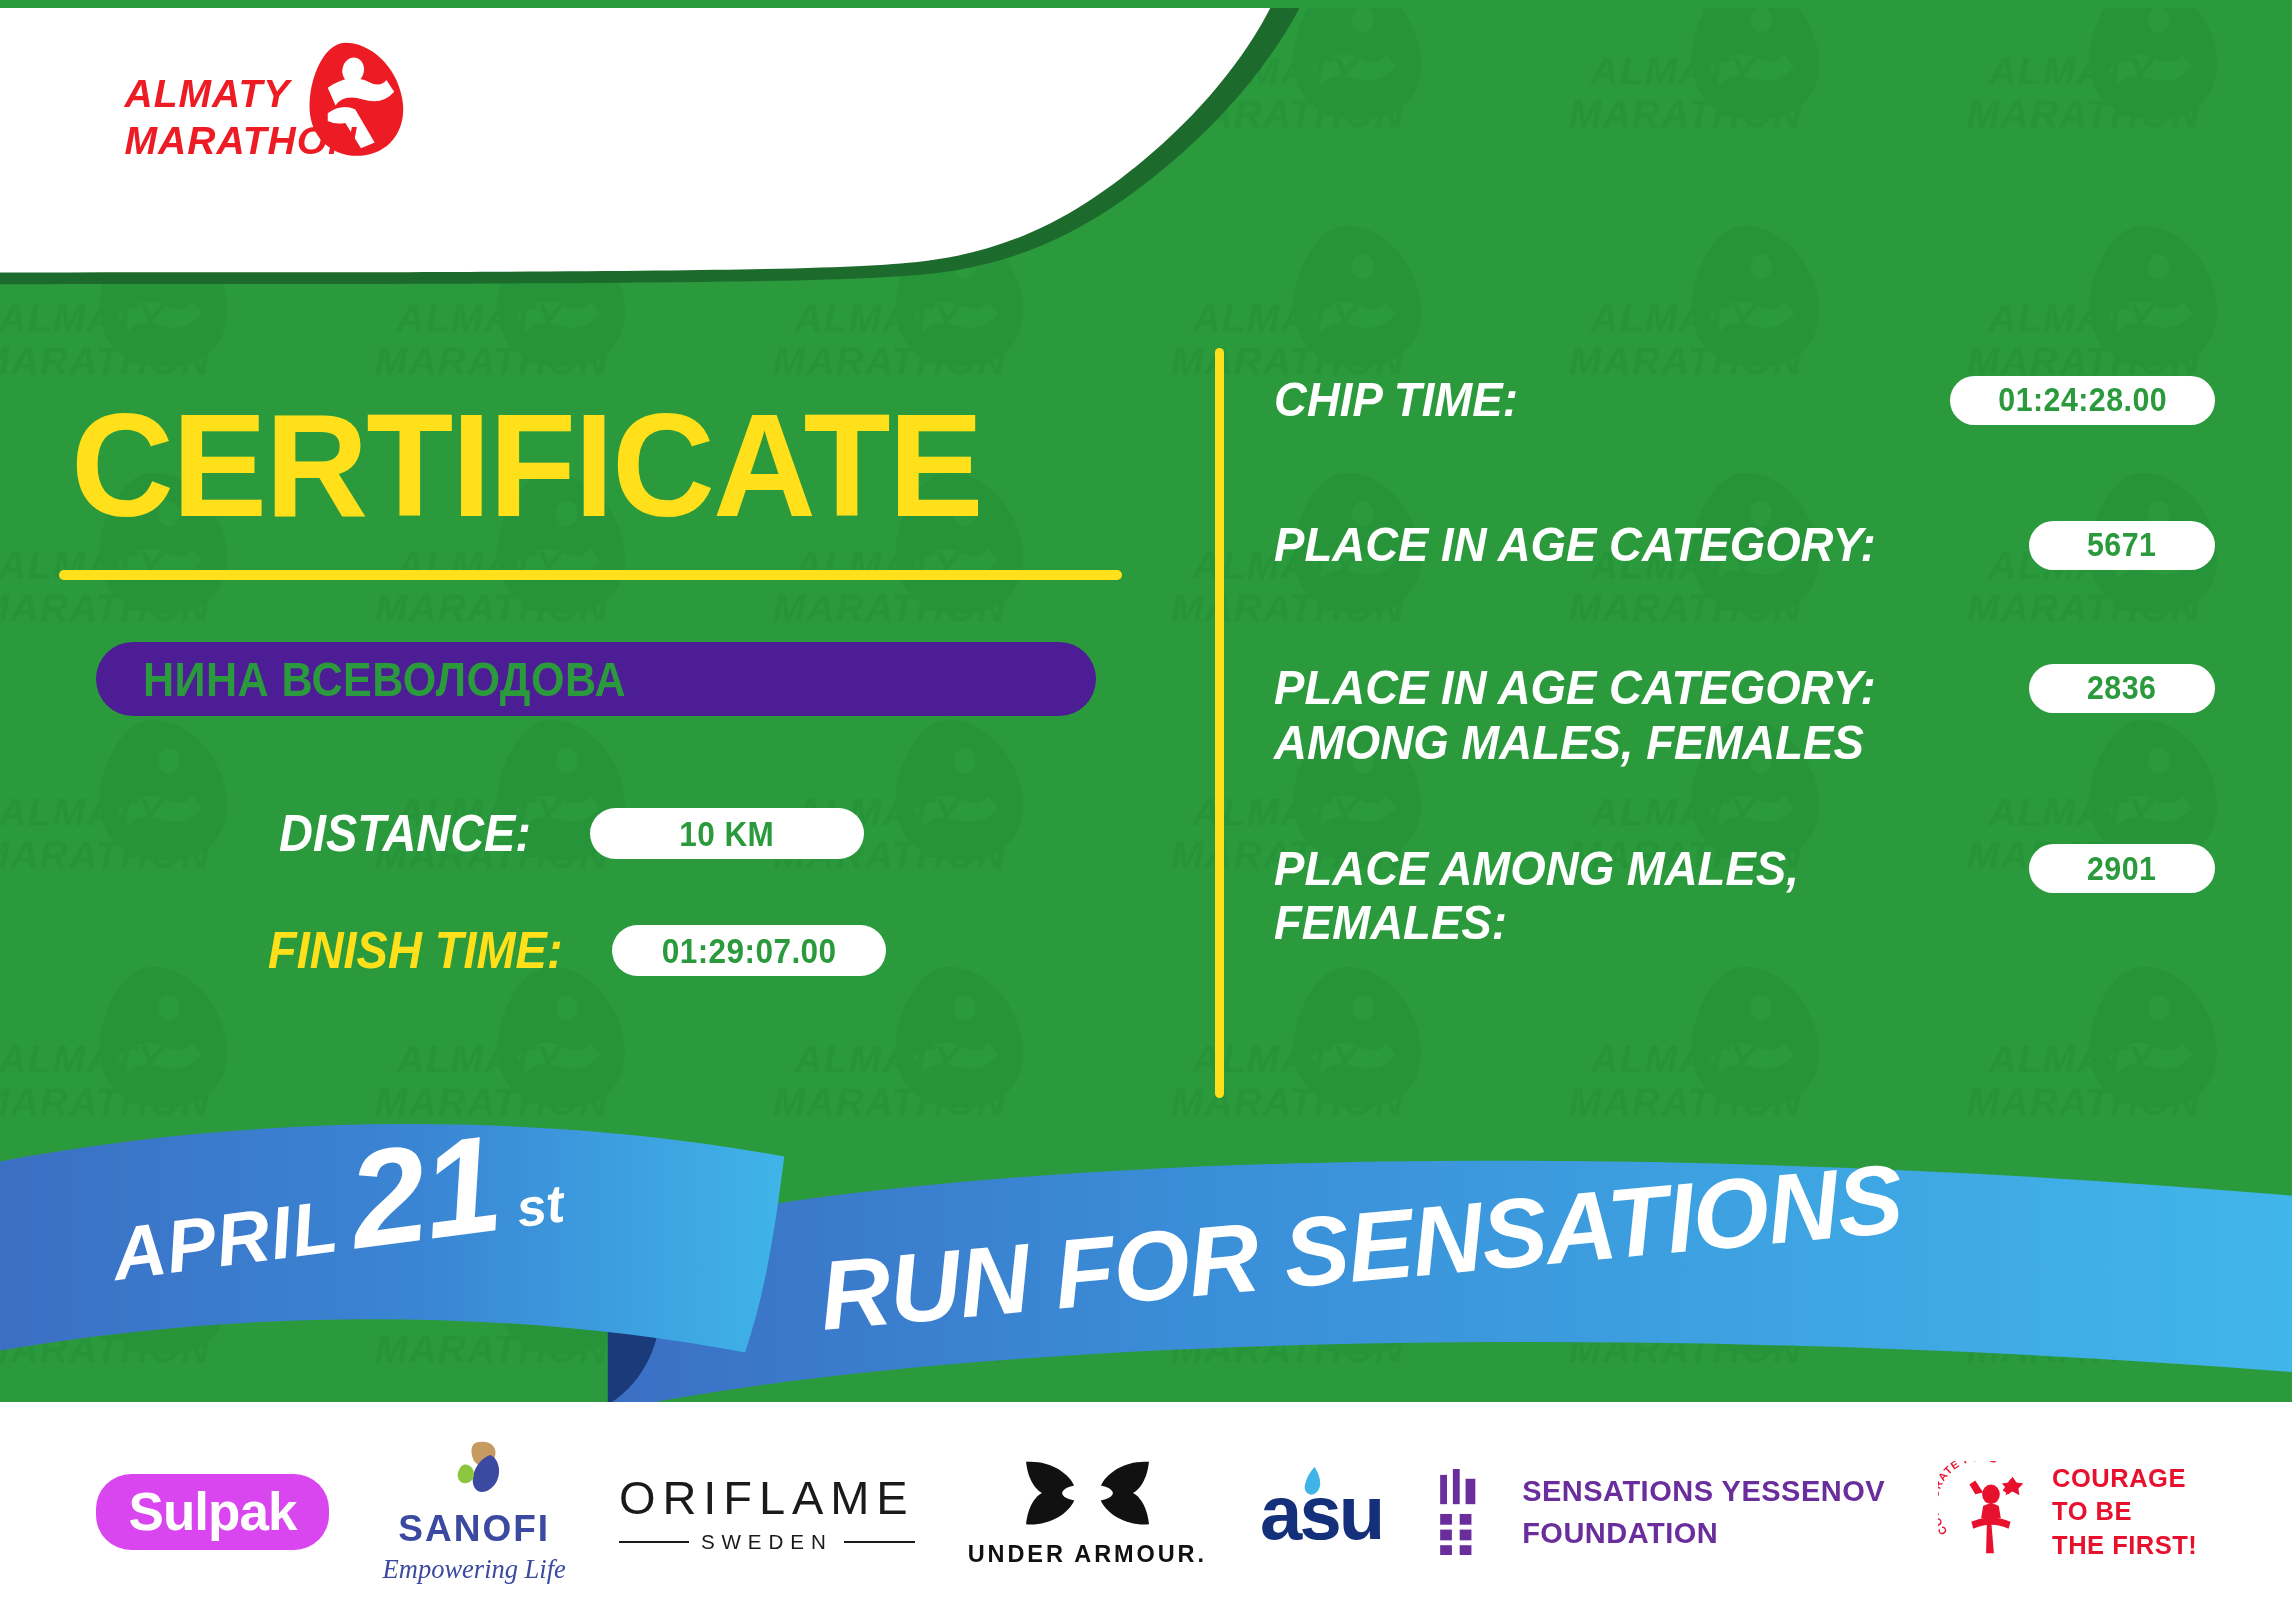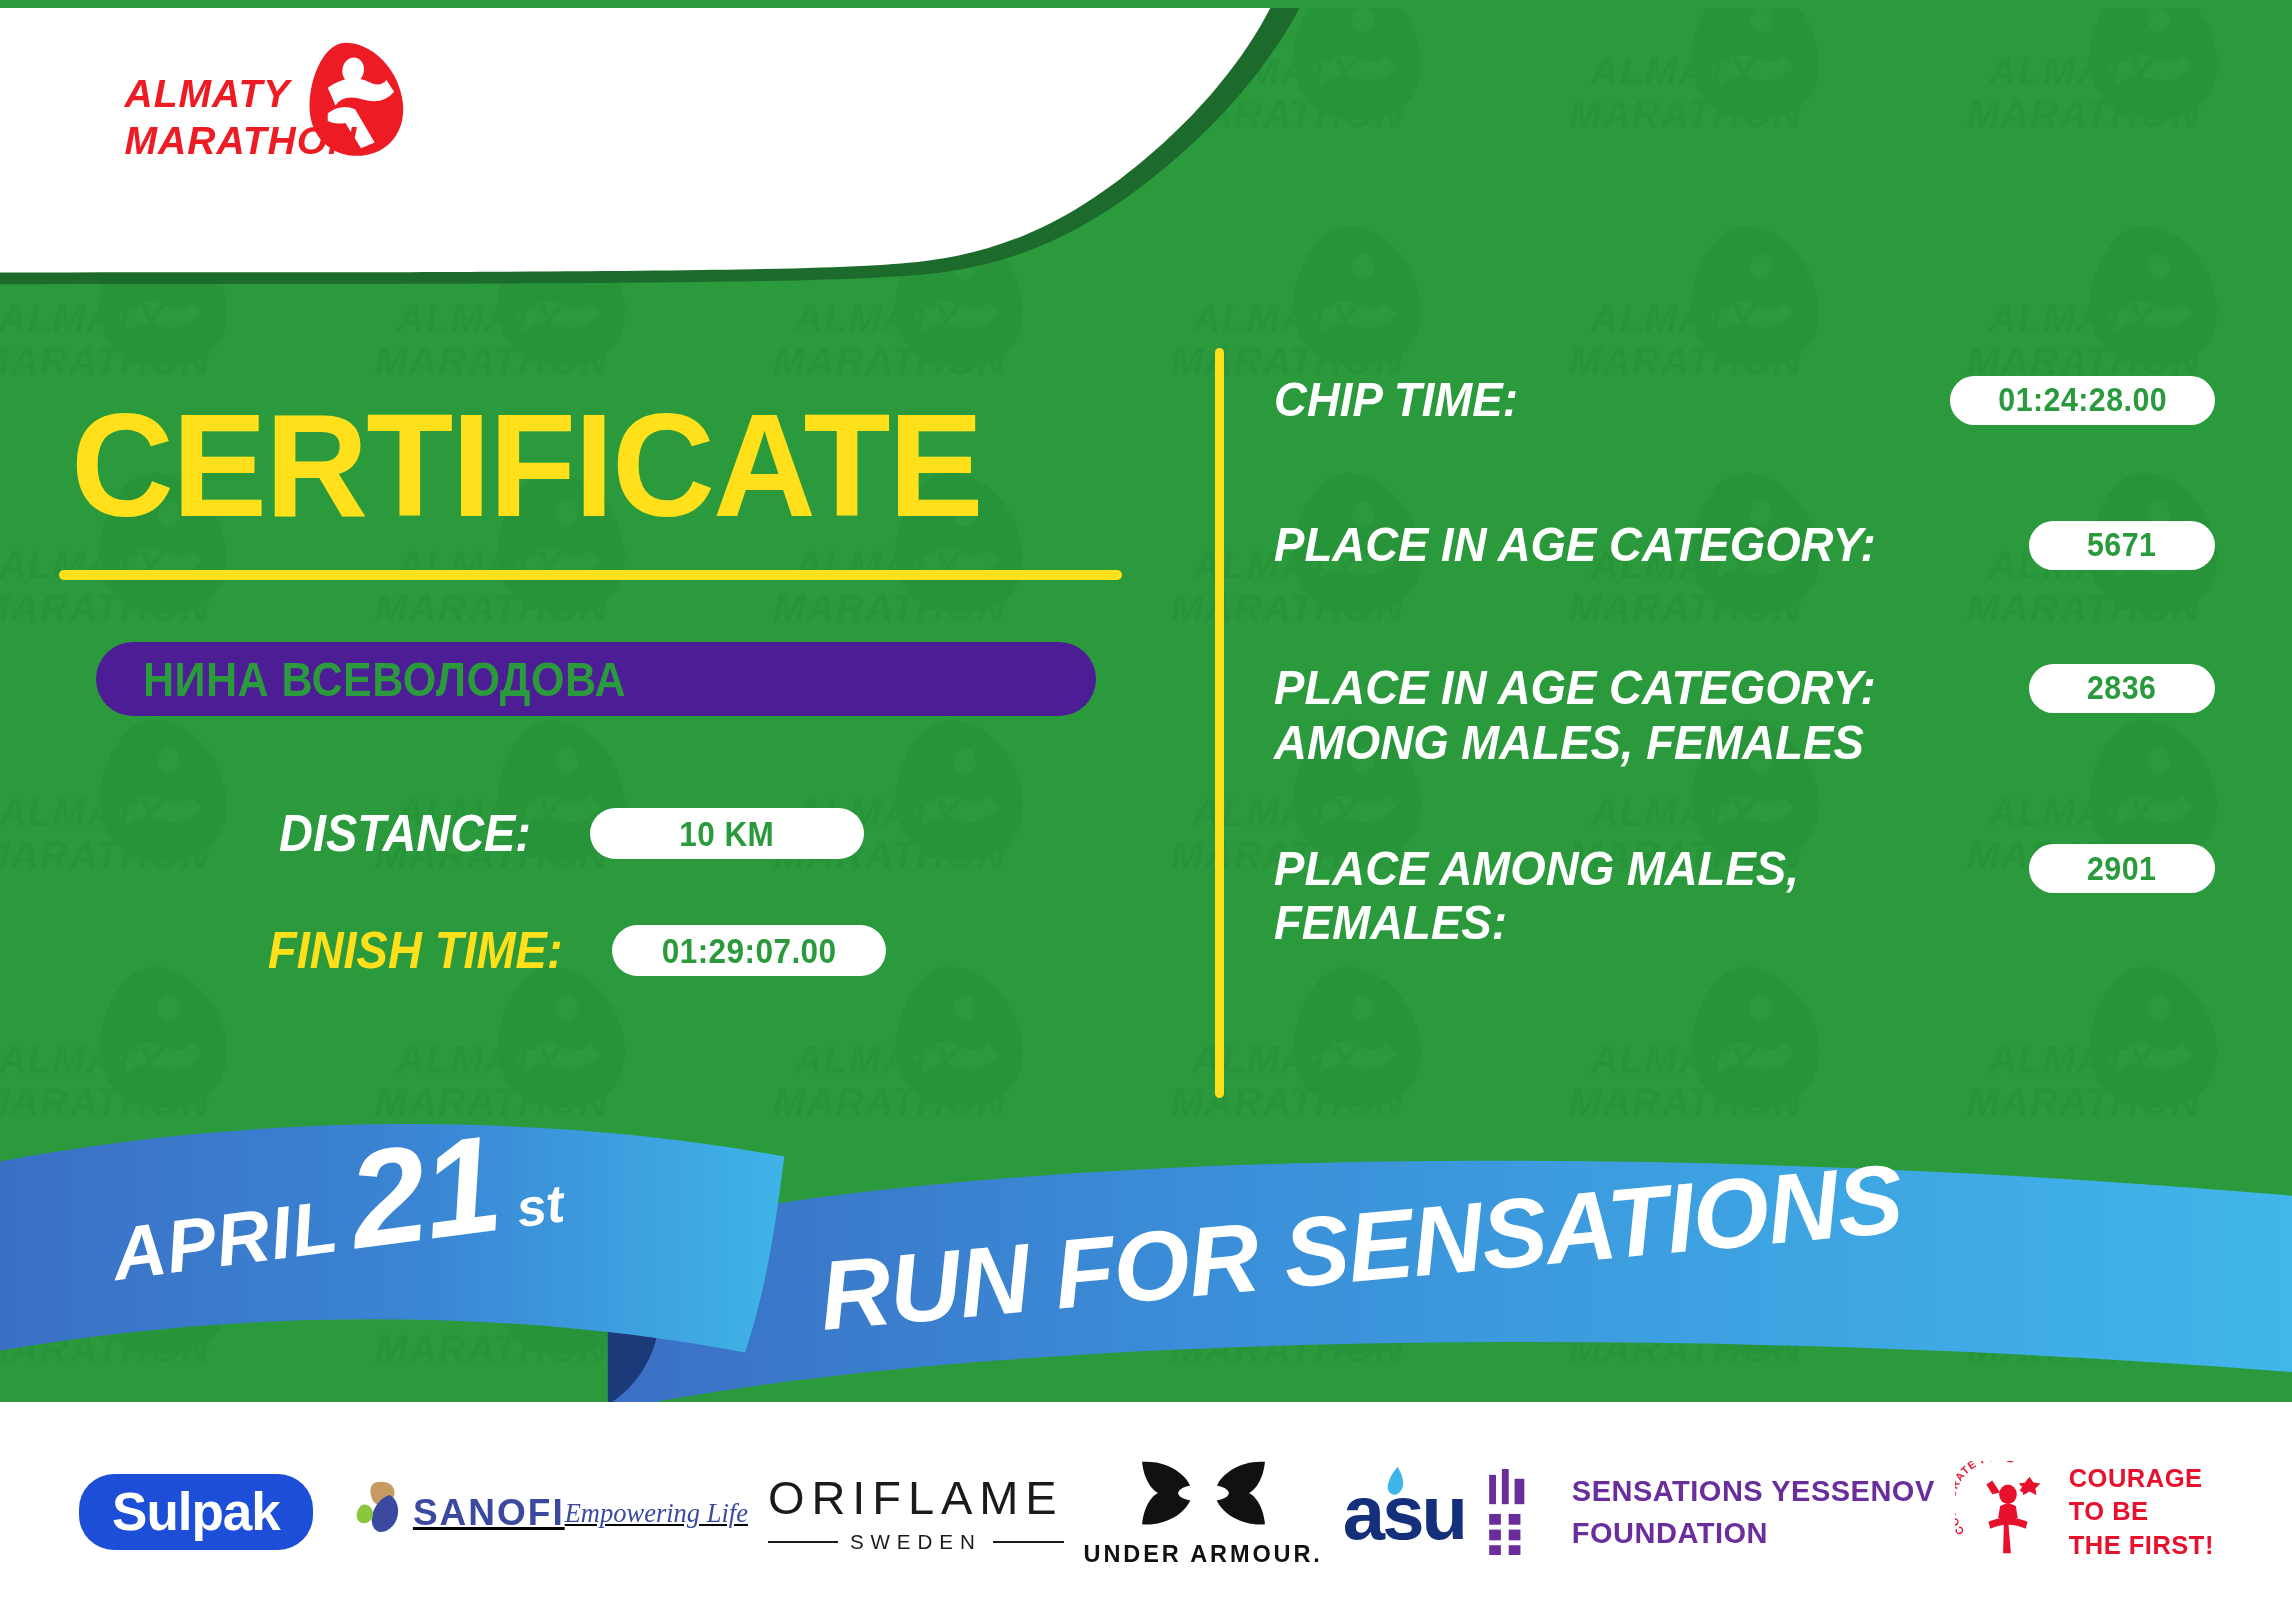--- a/index.html
+++ b/index.html
@@ -161,28 +161,28 @@
   
   .sponsors{
     position:absolute;left:0;top:1402px;width:2293px;height:220px;
     background:#ffffff;z-index:30;
     display:flex;align-items:center;justify-content:space-around;
     padding:0 69px;
   }
   .sponsor{display:flex;align-items:center;justify-content:center;}
 
   .sulpak{
-    background:#1d4ed8;border-radius:35px;
+    background:#d946ef;border-radius:35px;
     padding:9.8px 33px;
   }
   .sulpak-text{
     font-family:"Liberation Sans",sans-serif;font-weight:bold;
     font-size:53px;color:#ffffff;letter-spacing:-1px;line-height:1.05;
   }
-  .sanofi{display:flex;flex-direction:row;align-items:center;text-decoration:underline;}
+  .sanofi{display:flex;flex-direction:column;align-items:center;}
   .sanofi-word{
     font-family:"Liberation Sans",sans-serif;font-weight:bold;font-size:37px;
     color:#3b4aa0;letter-spacing:2px;margin-top:2px;
   }
   .sanofi-tag{
     font-family:"Liberation Serif",serif;font-style:italic;font-size:26.5px;
     color:#3b4aa0;margin-top:3.9px;
   }
   .oriflame{display:flex;flex-direction:column;align-items:center;}
   .oriflame-word{

